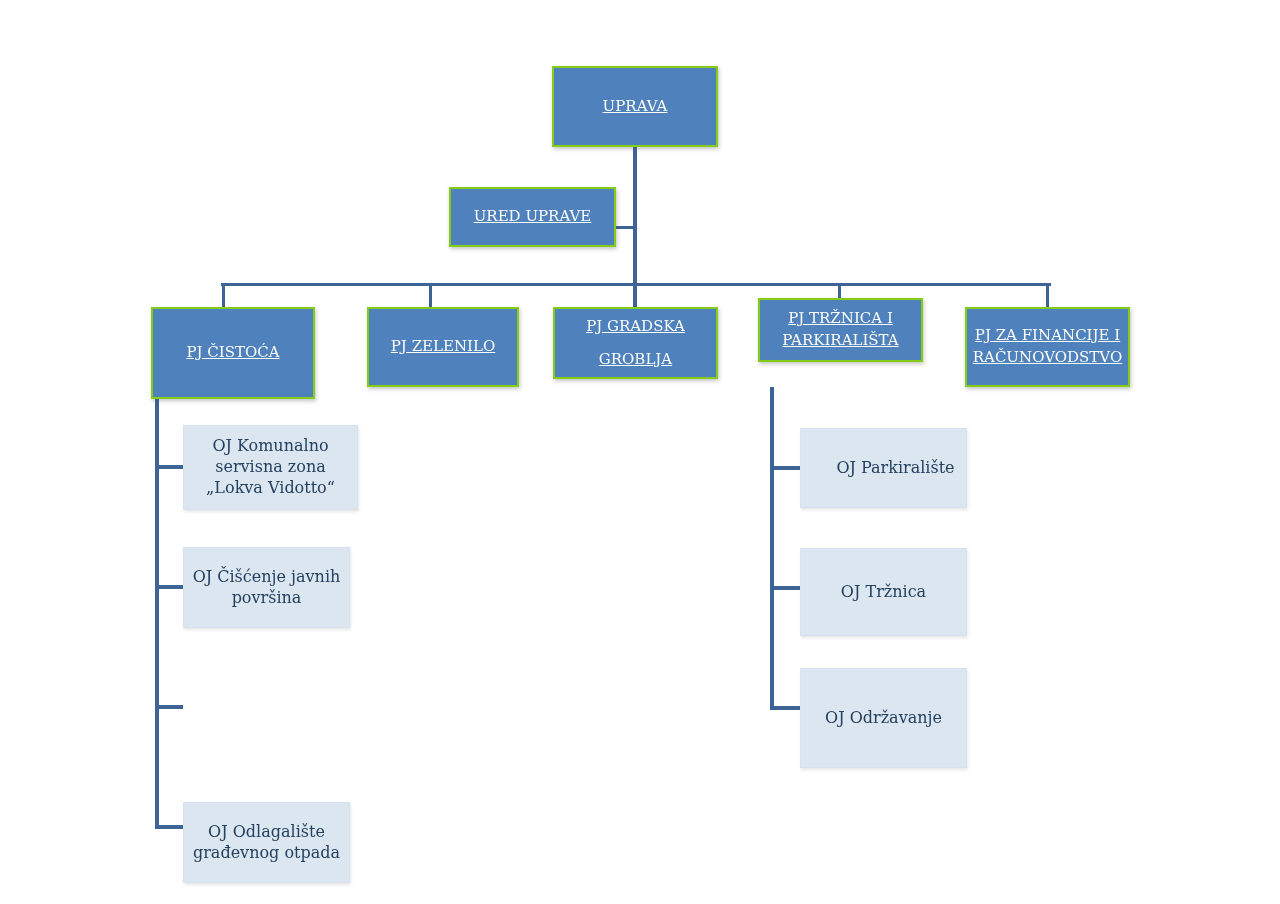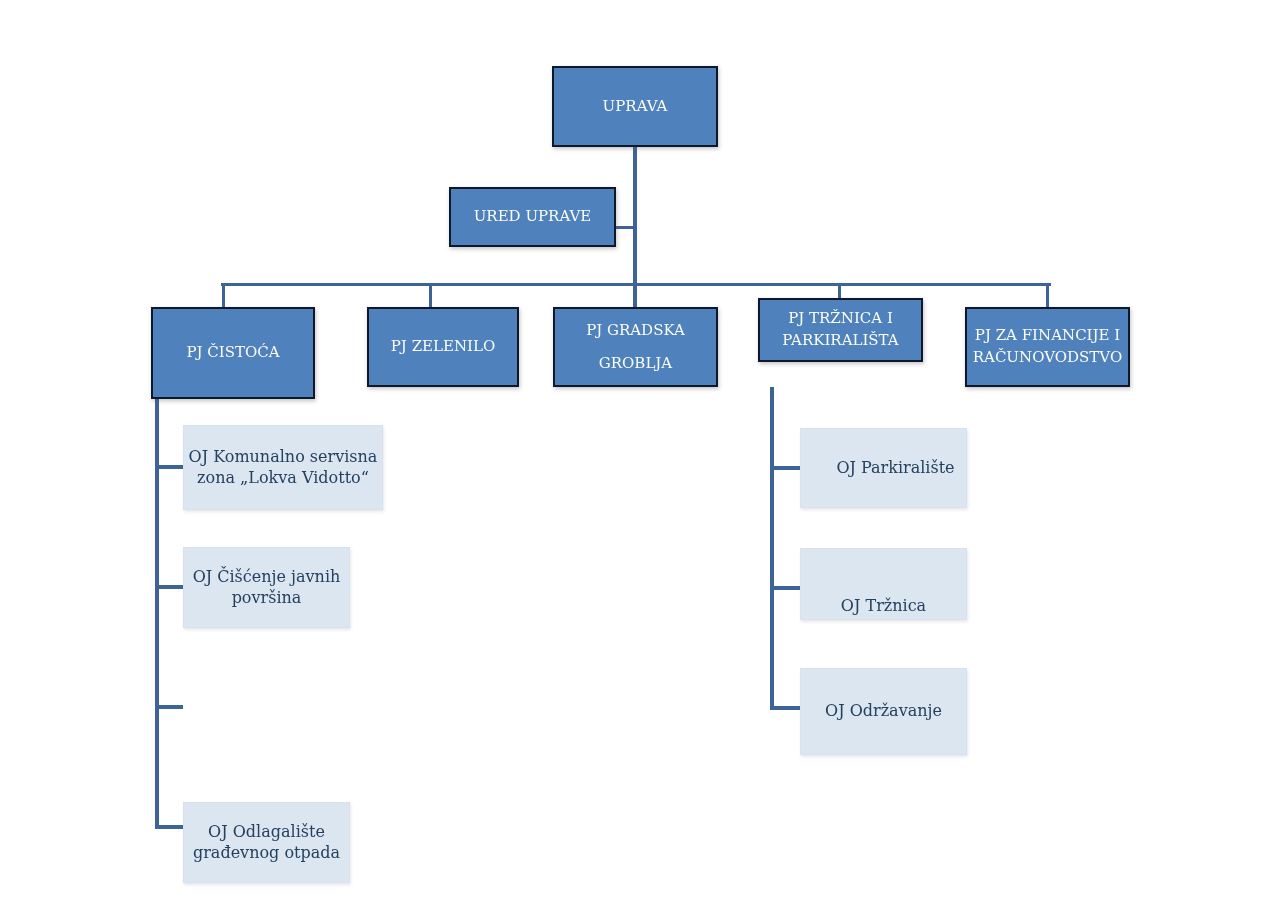--- a/index.html
+++ b/index.html
@@ -18,26 +18,27 @@
   .node {
     position: absolute;
     display: flex;
     align-items: center;
     justify-content: center;
     text-align: center;
     box-sizing: border-box;
   }
   .node-blue {
     background: #4f81bd;
-    border: 2px solid #0f172a;
+    border: 2px solid #84cc16;
     color: #fdfdf8;
     font-size: 15px;
     line-height: 1.45;
     padding: 2px 0;
     box-shadow: 1px 2px 4px rgba(90,90,90,0.35);
+    text-decoration: underline;
   }
   .node-blue.spread {
     line-height: 2.2;
   }
   .node-light {
     background: #dce6f1;
     border: 1px solid #d7e2ef;
     color: #24415f;
     font-size: 16px;
     line-height: 1.3;
@@ -82,50 +83,50 @@
   </div>
 
   <div class="node node-blue" style="left:151px; top:307px; width:164px; height:92px;">
     <span>PJ ČISTOĆA</span>
   </div>
 
   <div class="node node-blue" style="left:367px; top:307px; width:152px; height:80px;">
     <span>PJ ZELENILO</span>
   </div>
 
-  <div class="node node-blue spread" style="left:553px; top:307px; width:165px; height:80px;">
+  <div class="node node-blue spread" style="left:553px; top:307px; width:165px; height:72px;">
     <span>PJ GRADSKA GROBLJA</span>
   </div>
 
   <div class="node node-blue" style="left:758px; top:298px; width:165px; height:64px;">
     <span>PJ TRŽNICA I PARKIRALIŠTA</span>
   </div>
 
   <div class="node node-blue" style="left:965px; top:307px; width:165px; height:80px;">
     <span>PJ ZA FINANCIJE I RAČUNOVODSTVO</span>
   </div>
 
-  <div class="node node-light" style="left:183px; top:425px; width:200px; height:85px;">
+  <div class="node node-light" style="left:183px; top:425px; width:175px; height:85px;">
     <span>OJ Komunalno servisna zona „Lokva Vidotto“</span>
   </div>
 
   <div class="node node-light" style="left:183px; top:547px; width:167px; height:81px;">
     <span>OJ Čišćenje javnih površina</span>
   </div>
 
 
   <div class="node node-light" style="left:183px; top:787px; width:167px; height:81px;margin-top:15px;">
     <span>OJ Odlagalište građevnog otpada</span>
   </div>
 
   <div class="node node-light" style="left:800px; top:428px; width:167px; height:80px;padding-left:28px;">
     <span>OJ Parkiralište</span>
   </div>
 
-  <div class="node node-light" style="left:800px; top:548px; width:167px; height:72px;align-items:flex-end;">
+  <div class="node node-light" style="left:800px; top:548px; width:167px; height:88px;">
     <span>OJ Tržnica</span>
   </div>
 
-  <div class="node node-light" style="left:800px; top:668px; width:167px; height:87px;">
+  <div class="node node-light" style="left:800px; top:668px; width:167px; height:100px;">
     <span>OJ Održavanje</span>
   </div>
 
 </div>
 
 </body></html>

